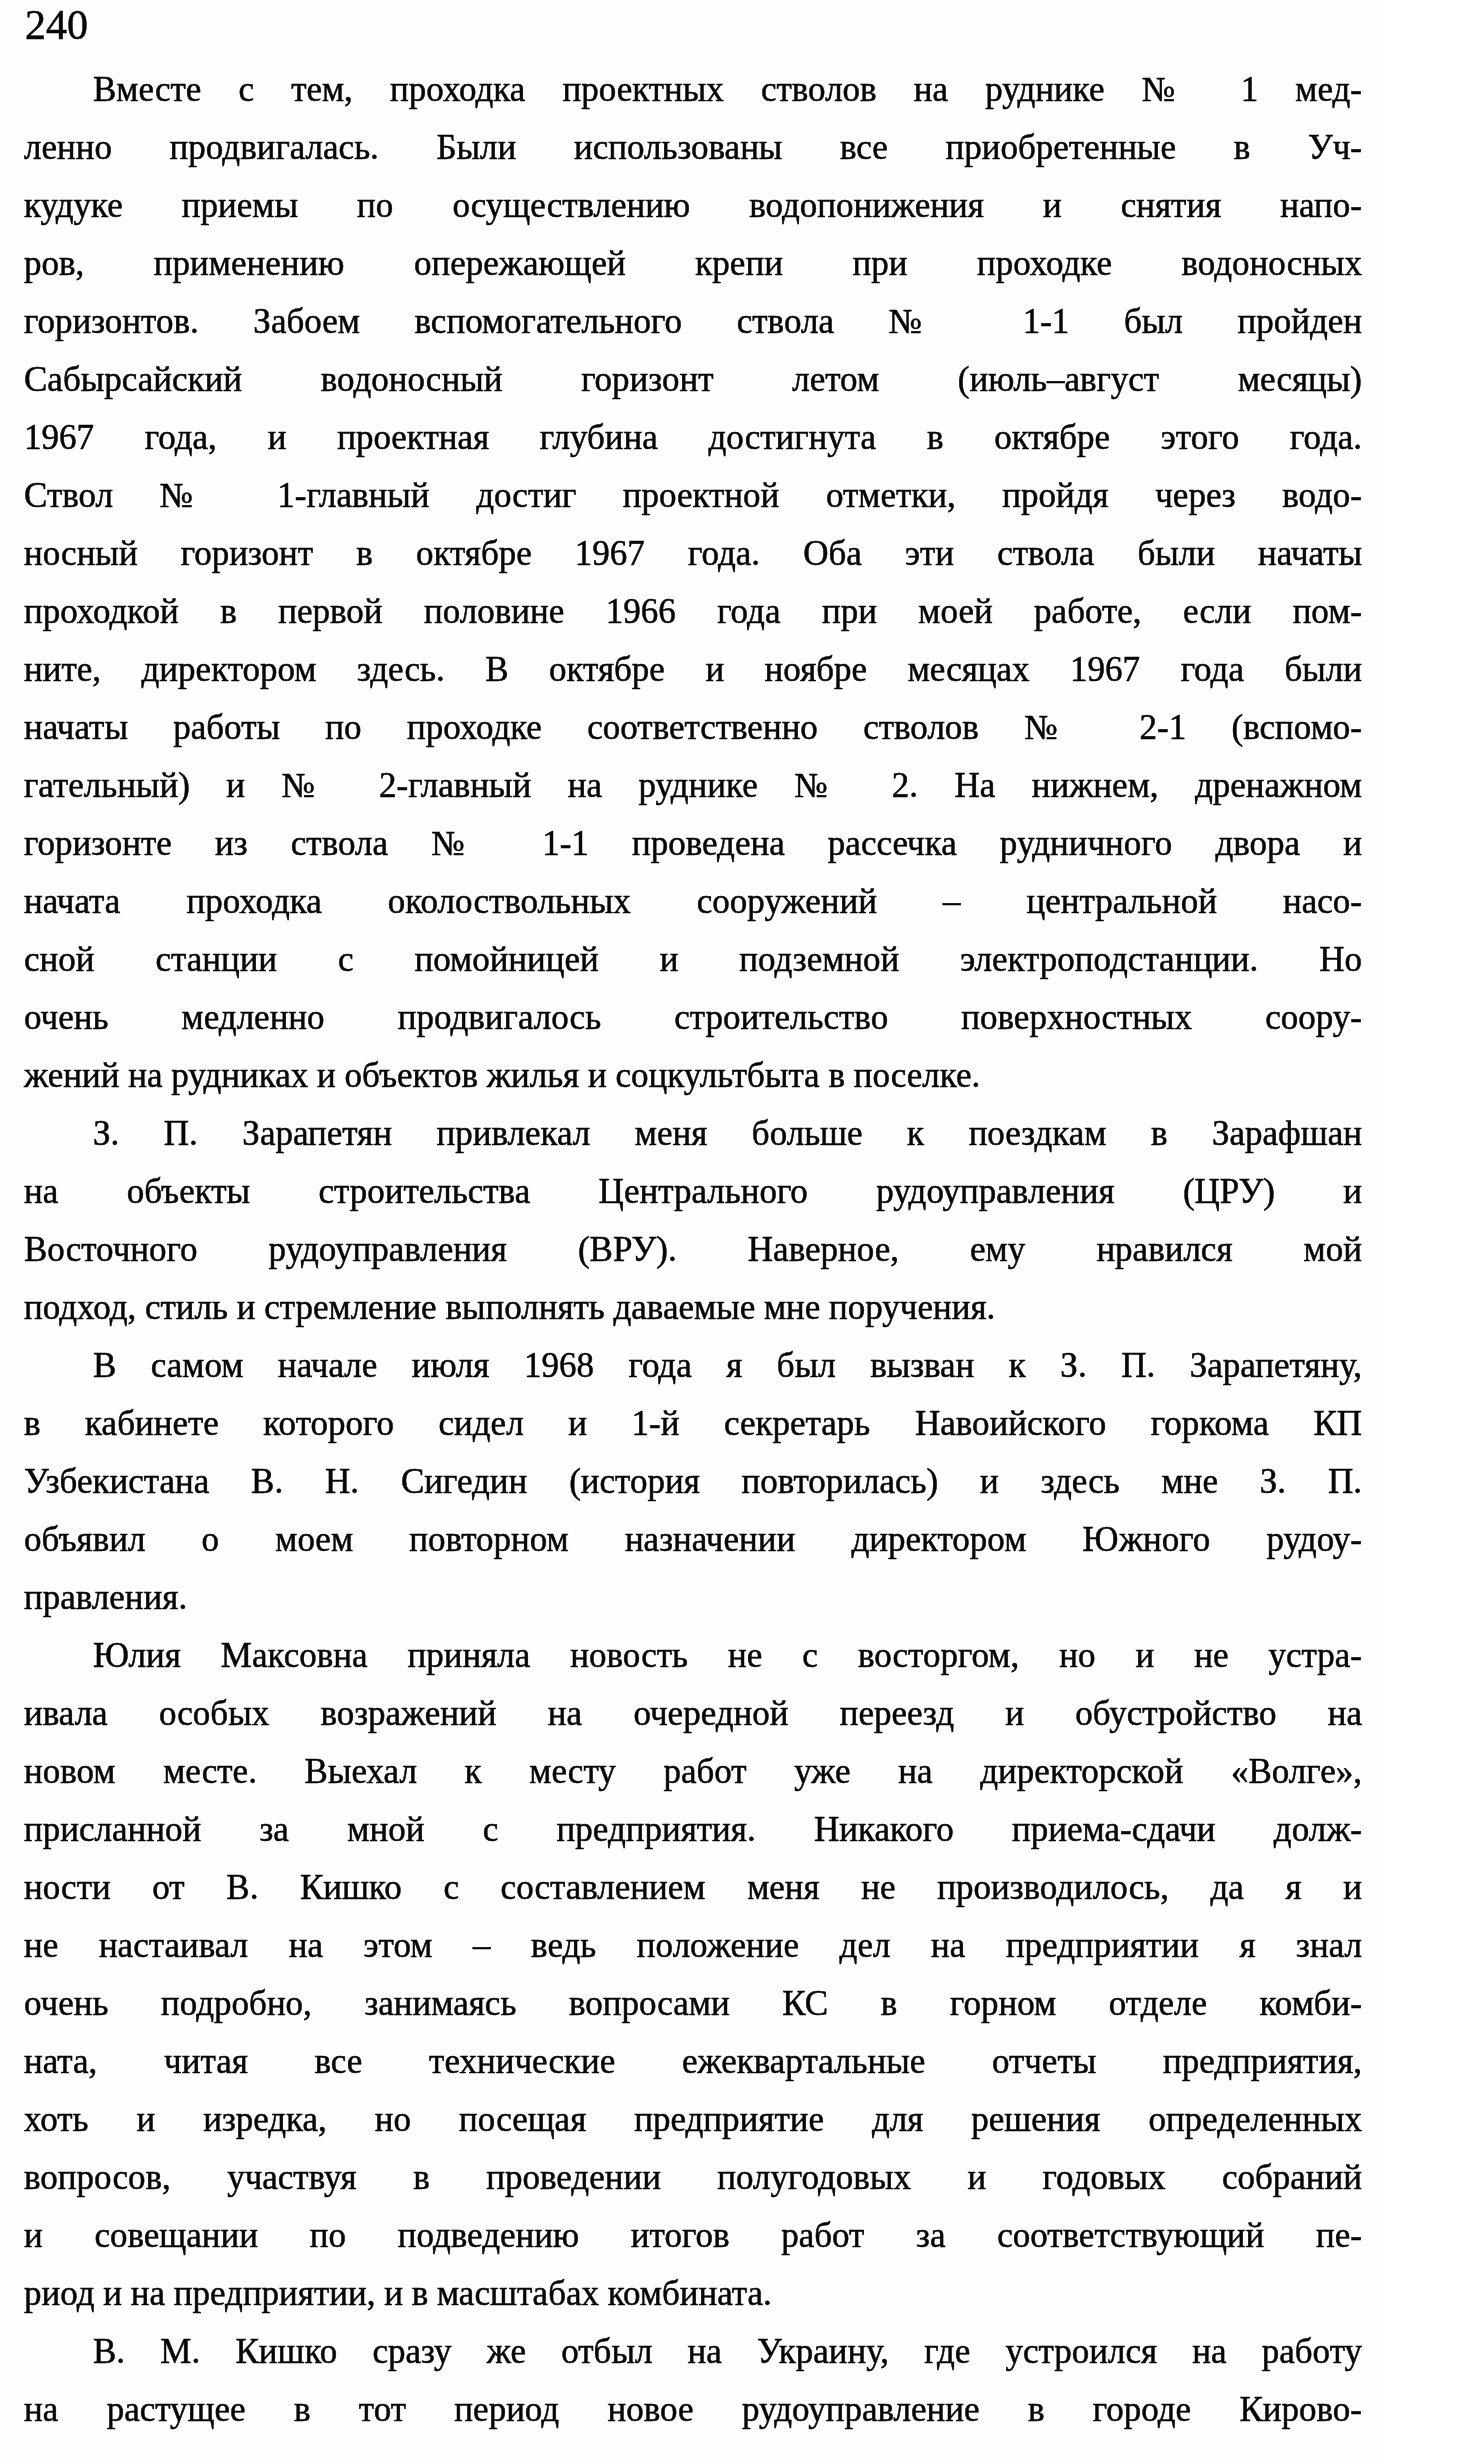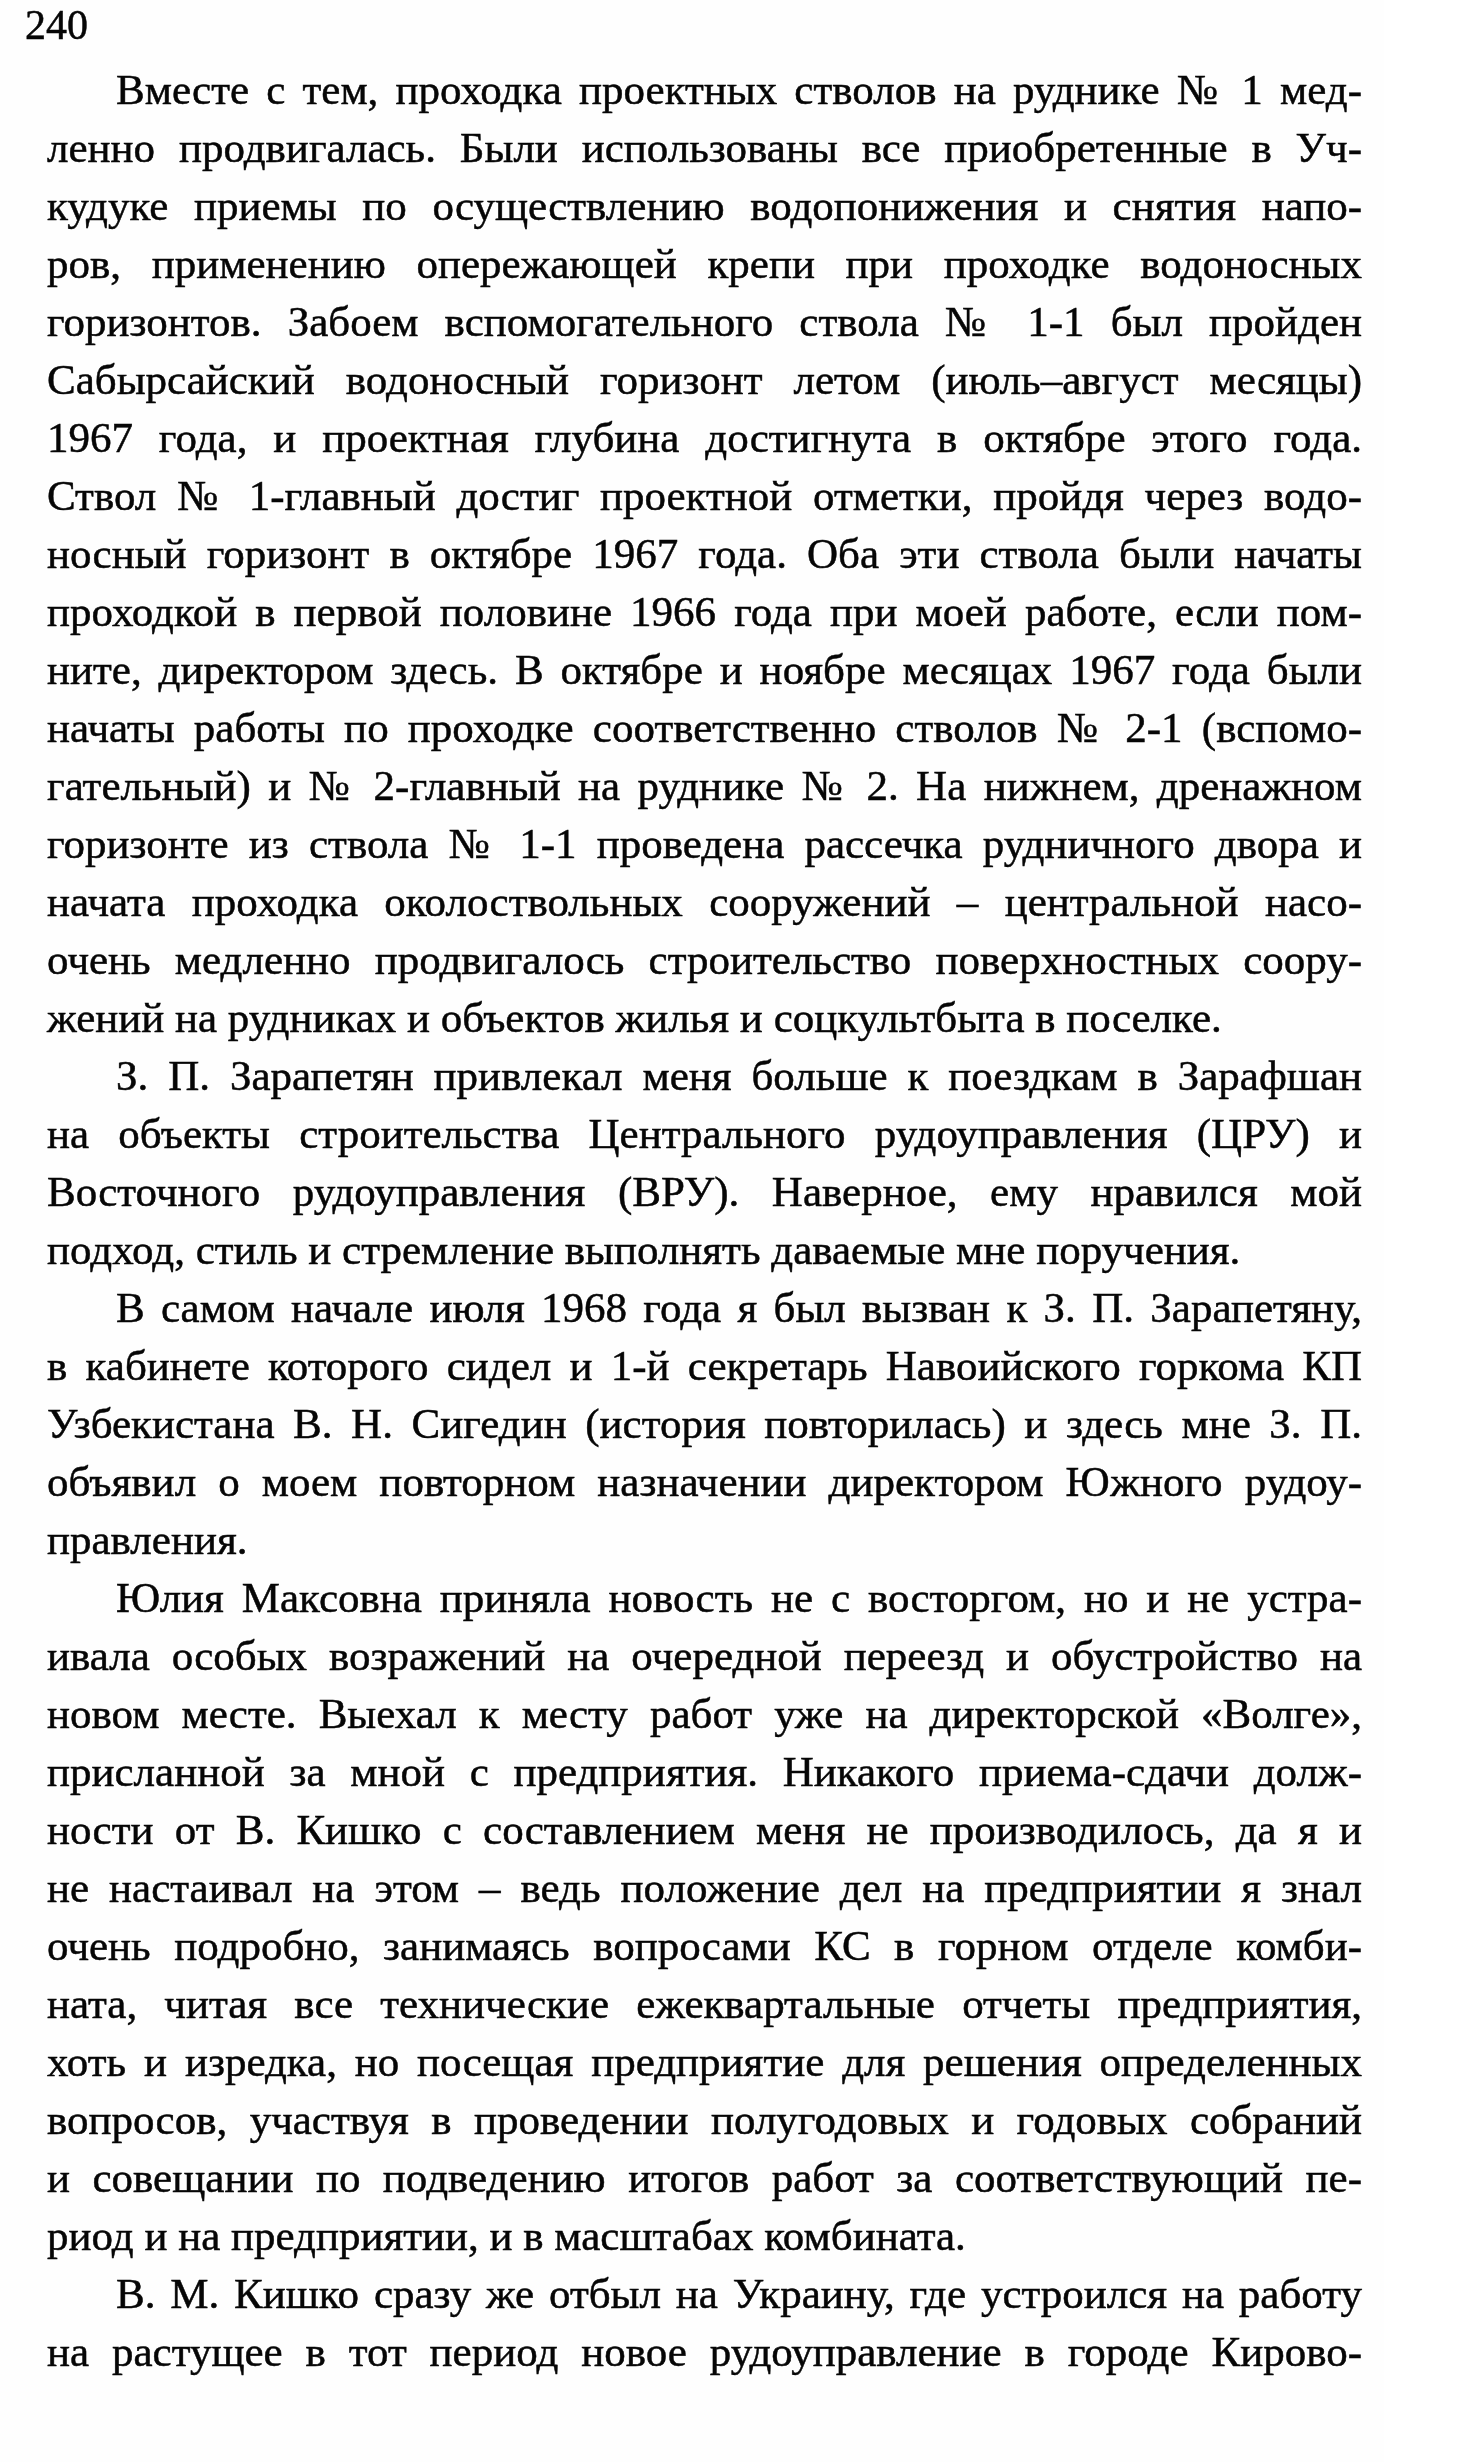--- a/index.html
+++ b/index.html
@@ -28,26 +28,25 @@
     position: absolute;
     left: 24px;
     right: 22px;
     top: 61px;
     -webkit-text-stroke: 0.5px #060606;
   }
   .paragraph {
     margin: 0;
   }
   .line {
-    font-size: 43px;
+    font-size: 35px;
     line-height: 58px;
     text-align: justify;
     text-align-last: justify;
     white-space: normal;
-    margin-left: 23px;
   }
   .line.first {
     text-indent: 69px;
   }
   .line.last {
     text-align-last: left;
     font-family: Liberation Serif, serif;
   }
 </style>
 </head>
@@ -65,20 +64,21 @@
         <div class="line">Сабырсайский водоносный горизонт летом (июль–август месяцы)</div>
         <div class="line">1967 года, и проектная глубина достигнута в октябре этого года.</div>
         <div class="line">Ствол № 1-главный достиг проектной отметки, пройдя через водо-</div>
         <div class="line">носный горизонт в октябре 1967 года. Оба эти ствола были начаты</div>
         <div class="line">проходкой в первой половине 1966 года при моей работе, если пом-</div>
         <div class="line">ните, директором здесь. В октябре и ноябре месяцах 1967 года были</div>
         <div class="line">начаты работы по проходке соответственно стволов № 2-1 (вспомо-</div>
         <div class="line">гательный) и № 2-главный на руднике № 2. На нижнем, дренажном</div>
         <div class="line">горизонте из ствола № 1-1 проведена рассечка рудничного двора и</div>
         <div class="line">начата проходка околоствольных сооружений – центральной насо-</div>
+        <div class="line">сной станции с помойницей и подземной электроподстанции. Но</div>
         <div class="line">очень медленно продвигалось строительство поверхностных соору-</div>
         <div class="line last">жений на рудниках и объектов жилья и соцкультбыта в поселке.</div>
       </div>
       <div class="paragraph">
         <div class="line first">З. П. Зарапетян привлекал меня больше к поездкам в Зарафшан</div>
         <div class="line">на объекты строительства Центрального рудоуправления (ЦРУ) и</div>
         <div class="line">Восточного рудоуправления (ВРУ). Наверное, ему нравился мой</div>
         <div class="line last">подход, стиль и стремление выполнять даваемые мне поручения.</div>
       </div>
       <div class="paragraph">

